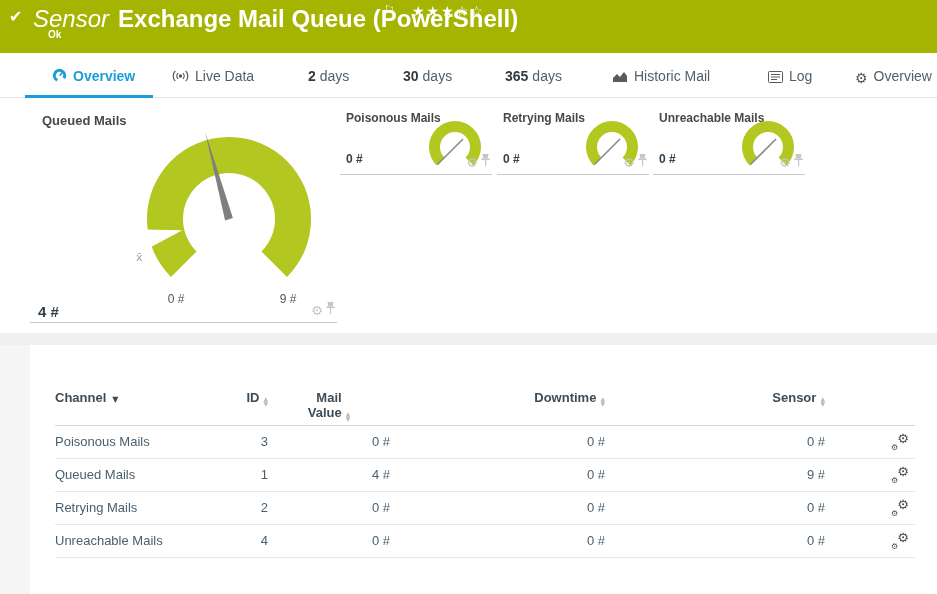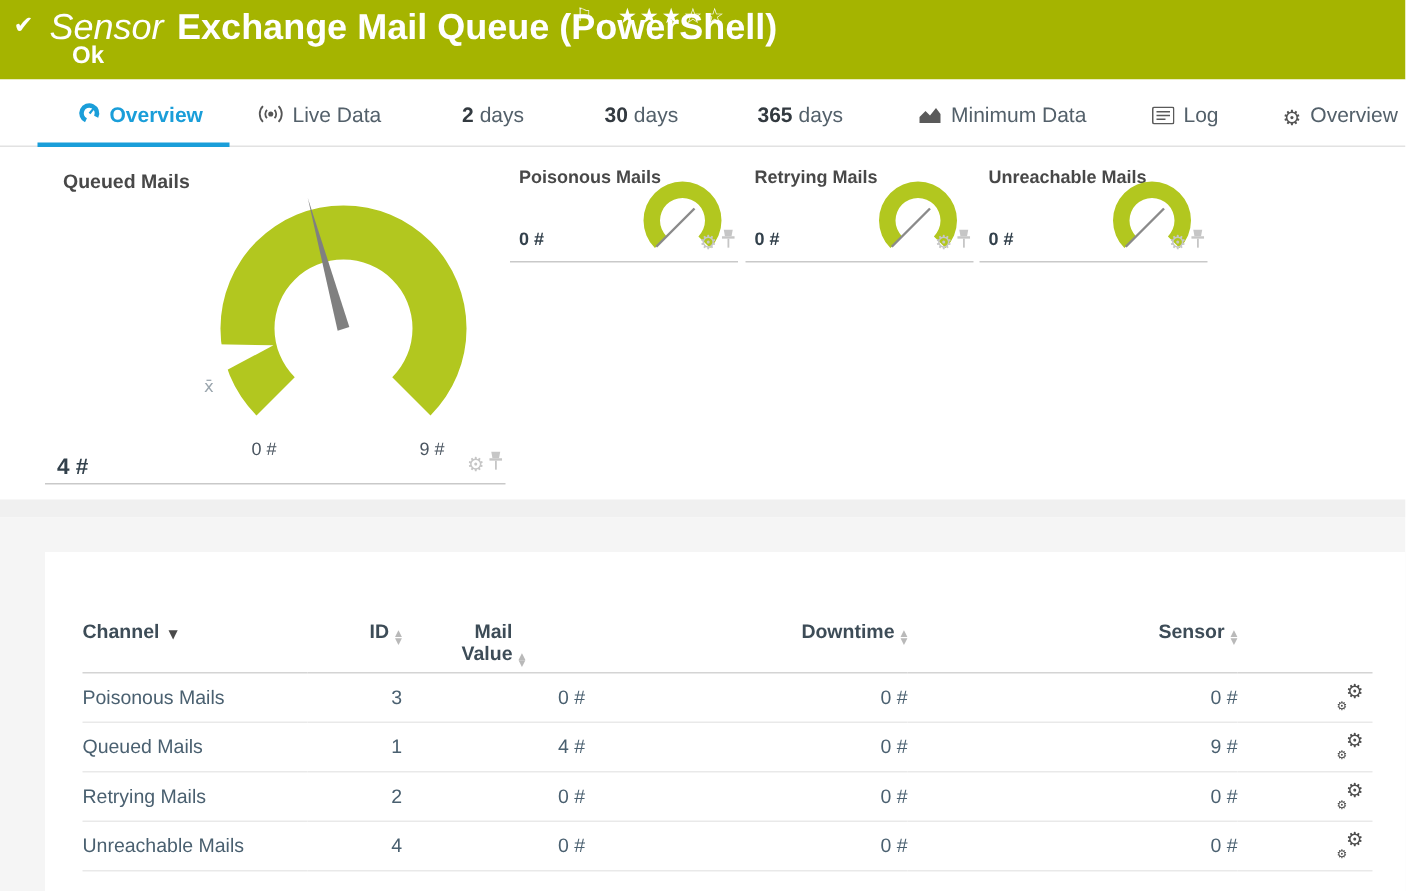--- a/index.html
+++ b/index.html
@@ -11,21 +11,21 @@
   .glyph { font-family:"DejaVu Sans", sans-serif; }
 
   
   .header { position:absolute; top:0; left:0; right:0; height:53px; background:#a5b400; color:#fff; }
   .hdr-check { position:absolute; left:9px; top:7px; font-size:16px; }
   .hdr-titleline { position:absolute; left:33px; top:5px; font-size:24px; white-space:nowrap; }
   .hdr-sensor { font-style:italic; margin-right:9px; }
   .hdr-title { font-weight:700; }
   .hdr-flag { position:absolute; left:384px; top:3px; font-size:12px; cursor:pointer; }
   .hdr-stars { position:absolute; left:412px; top:3px; font-size:14px; letter-spacing:2px; cursor:pointer; }
-  .hdr-status { position:absolute; left:48px; top:29px; font-size:16px; font-weight:700; }
+  .hdr-status { position:absolute; left:48px; top:29px; font-size:10px; font-weight:700; }
 
   
   .tabbar { position:absolute; top:53px; left:0; right:0; height:45px; background:#fff; border-bottom:1px solid #e2e2e2; }
   .tab { position:absolute; top:15px; font-size:14px; color:#53606a; white-space:nowrap; cursor:pointer; }
   .tab .num { font-weight:700; color:#333a40; margin-right:4px; }
   .tab.active { color:#1a9ed9; font-weight:700; }
   .ticon { display:inline-block; vertical-align:-2px; margin-right:6px; }
   .tab-underline { position:absolute; left:25px; top:42px; width:128px; height:3px; background:#1a9ed9; }
 
   
@@ -48,21 +48,21 @@
   .sm-1 { left:340px; } .sm-2 { left:497px; } .sm-3 { left:653px; }
   .panel-icons { position:absolute; right:2px; bottom:3px; display:flex; align-items:center; gap:3px; color:#c6c6c6; }
   .panel-icons .gear { font-size:13px; line-height:13px; cursor:pointer; }
   .panel-icons .pin { cursor:pointer; display:inline-block; }
 
   
   .gray-band { position:absolute; top:333px; left:0; right:0; height:12px; background:#f0f0f0; }
 
   
   .tablewrap { position:absolute; top:345px; left:0; right:0; bottom:0; background:#f5f5f5; }
-  .card { position:absolute; left:30px; top:0; right:0; bottom:0; background:#fff;margin-top:23px; }
+  .card { position:absolute; left:30px; top:0; right:0; bottom:0; background:#fff; }
   table.channels { border-collapse:collapse; margin-left:25px; width:860px; table-layout:fixed; }
   .channels col.c-channel { width:150px; } .channels col.c-id { width:63px; }
   .channels col.c-last { width:122px; } .channels col.c-min { width:215px; }
   .channels col.c-max { width:220px; } .channels col.c-gear { width:90px; }
   .channels th { font-size:13px; font-weight:700; color:#3d4c57; padding:45px 0 0 0; vertical-align:top; border-bottom:1px solid #d4d4d4; height:80px; }
   .channels th.h-left { text-align:left; }
   .channels th.h-right { text-align:right; }
   .channels th.h-center { text-align:center; }
   .channels td { font-size:13px; color:#4a6070; border-bottom:1px solid #e9e9e9; height:33px; padding:0; }
   .channels td.t-right { text-align:right; }
@@ -104,21 +104,21 @@
   </div>
   <div class="tab" style="left:403px">
     <span class="num">30</span><span>days</span>
   </div>
   <div class="tab" style="left:505px">
     <span class="num">365</span><span>days</span>
   </div>
   <div class="tab" style="left:612px">
     <span class="ticon"><svg width="16" height="13" viewBox="0 0 16 13">
           <path d="M1 12 V8 L5 4 L8 7 L12 2 L15 6 V12 Z" fill="#5a5a5a"></path>
-        </svg></span><span>Minimum Data</span>
+        </svg></span><span>Historic Mail</span>
   </div>
   <div class="tab" style="left:768px">
     <span class="ticon"><svg width="15" height="12" viewBox="0 0 15 12">
           <rect x="0.5" y="0.5" width="14" height="11" rx="1" fill="none" stroke="#5a5a5a"></rect>
           <line x1="3" y1="3.5" x2="12" y2="3.5" stroke="#5a5a5a"></line>
           <line x1="3" y1="6" x2="12" y2="6" stroke="#5a5a5a"></line>
           <line x1="3" y1="8.5" x2="9" y2="8.5" stroke="#5a5a5a"></line>
         </svg></span><span>Log</span>
   </div>
   <div class="tab" style="left:855px">

